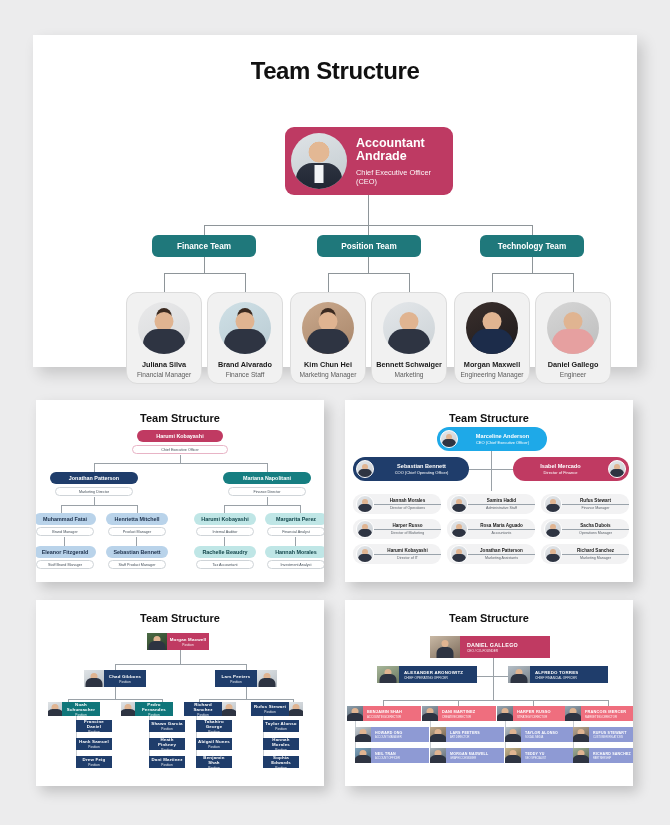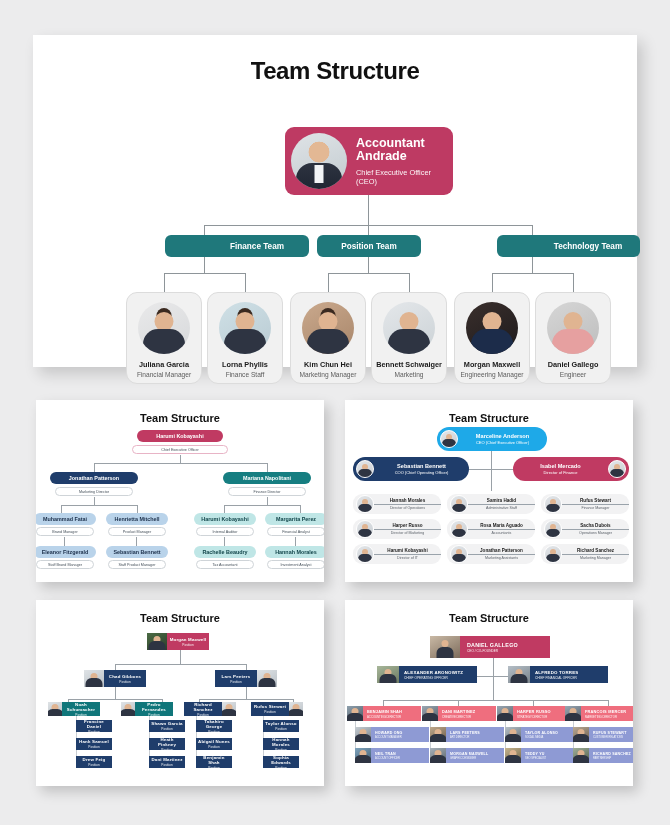--- a/index.html
+++ b/index.html
@@ -44,21 +44,21 @@
   }
   .ceo-text{margin-left:9px;color:#ffffff;}
   .ceo-name{font-size:12.5px;font-weight:bold;line-height:13.5px;}
   .ceo-role{font-size:7.4px;margin-top:4px;opacity:.95;}
 
   .team-btn{
     position:absolute;top:200px;width:104px;height:22px;background:#1f787b;
     border-radius:6px;color:#fff;font-size:8.2px;font-weight:bold;
     display:flex;align-items:center;justify-content:center;
   }
-  .tb1{left:132px;padding-left:40px;} .tb2{left:284px;} .tb3{left:464px;padding-left:39px;}
+  .tb1{left:119px;} .tb2{left:284px;} .tb3{left:447px;}
 
   .pcard{
     position:absolute;top:257px;width:76px;height:92px;
     background:#f1f1f1;border:1px solid #dcdcdc;border-radius:11px;
     display:flex;flex-direction:column;align-items:center;
     padding-top:9px;box-sizing:border-box;
   }
   .pphoto{width:52px;height:52px;border-radius:50%;overflow:hidden;position:relative;}
   .pname{font-size:7.3px;font-weight:bold;color:#1a1a1a;margin-top:6px;}
   .prole{font-size:6.6px;color:#5c5c5c;margin-top:2px;}
@@ -175,28 +175,28 @@
 
     <div class="ln" style="left:499px;top:222px;width:1px;height:16px;"></div>
     <div class="ln" style="left:459px;top:238px;width:81px;height:1px;"></div>
     <div class="ln" style="left:459px;top:238px;width:1px;height:19px;"></div>
     <div class="ln" style="left:540px;top:238px;width:1px;height:19px;"></div>
 
     <div class="pcard" style="left:93px;">
       <div class="pphoto bg1">
           <div class="av hair-d"></div>
         </div>
-      <div class="pname">Juliana Garcia</div>
+      <div class="pname">Juliana Silva</div>
       <div class="prole">Financial Manager</div>
     </div>
     <div class="pcard" style="left:174px;">
       <div class="pphoto bg2">
           <div class="av hair-d"></div>
         </div>
-      <div class="pname">Lorna Phyllis</div>
+      <div class="pname">Brand Alvarado</div>
       <div class="prole">Finance Staff</div>
     </div>
     <div class="pcard" style="left:257px;">
       <div class="pphoto bg3">
           <div class="av hair-d"></div>
         </div>
       <div class="pname">Kim Chun Hei</div>
       <div class="prole">Marketing Manager</div>
     </div>
     <div class="pcard" style="left:338px;">

